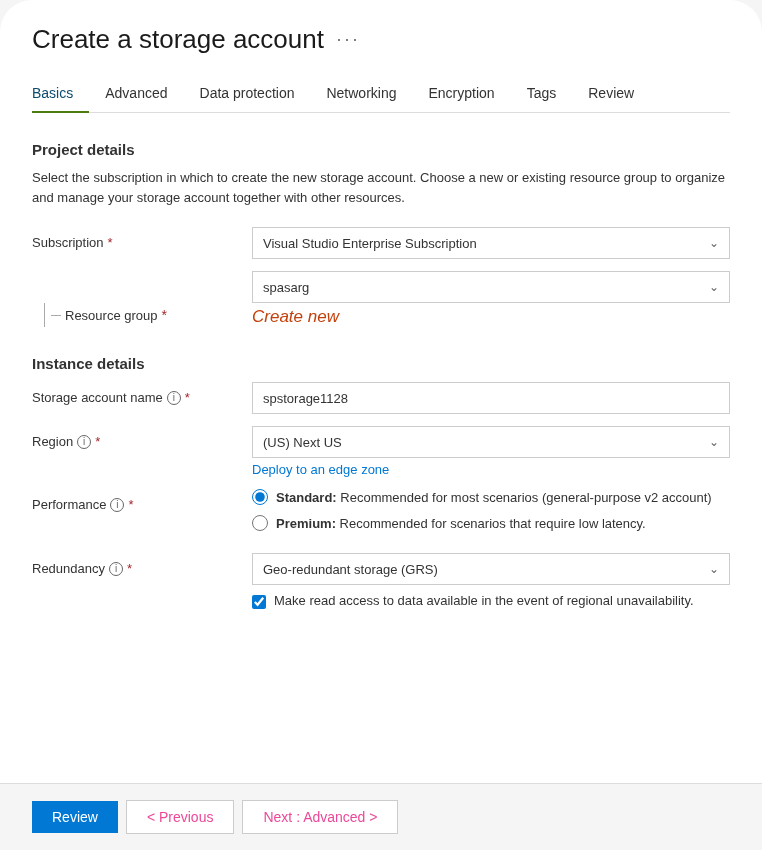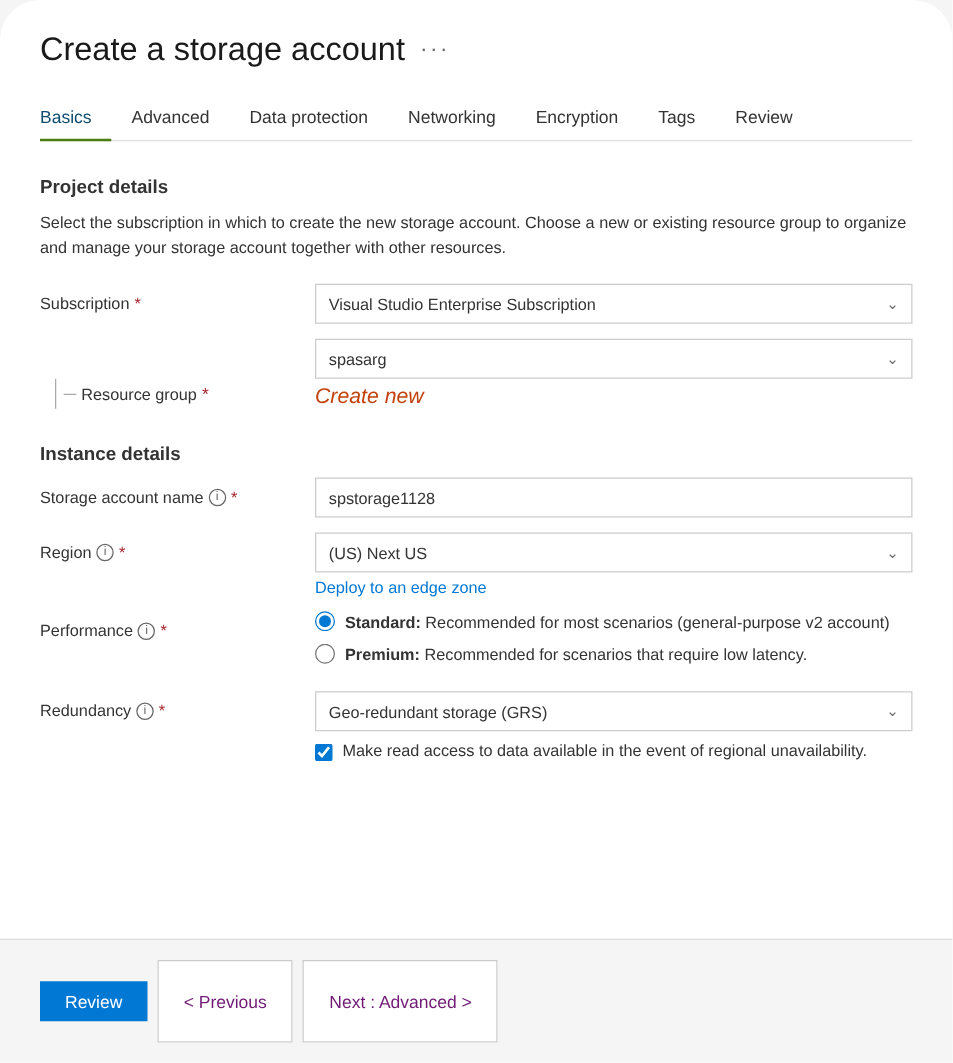--- a/index.html
+++ b/index.html
@@ -191,23 +191,23 @@
       color: #fff;
       border: none;
       padding: 8px 20px;
       font-size: 14px;
       cursor: pointer;
       font-family: inherit;
       min-height: 32px;
     }
     .btn-secondary {
       background: #fff;
-      color: #701a75;
+      color: #ec4899;
       border: 1px solid #ccc;
-      padding: 24px 20px;
+      padding: 8px 20px;
       font-size: 14px;
       cursor: pointer;
       font-family: inherit;
       min-height: 32px;
       text-align: center;
     }
     .btn-secondary:disabled {
       color: #aaa;
       cursor: not-allowed;
     }

